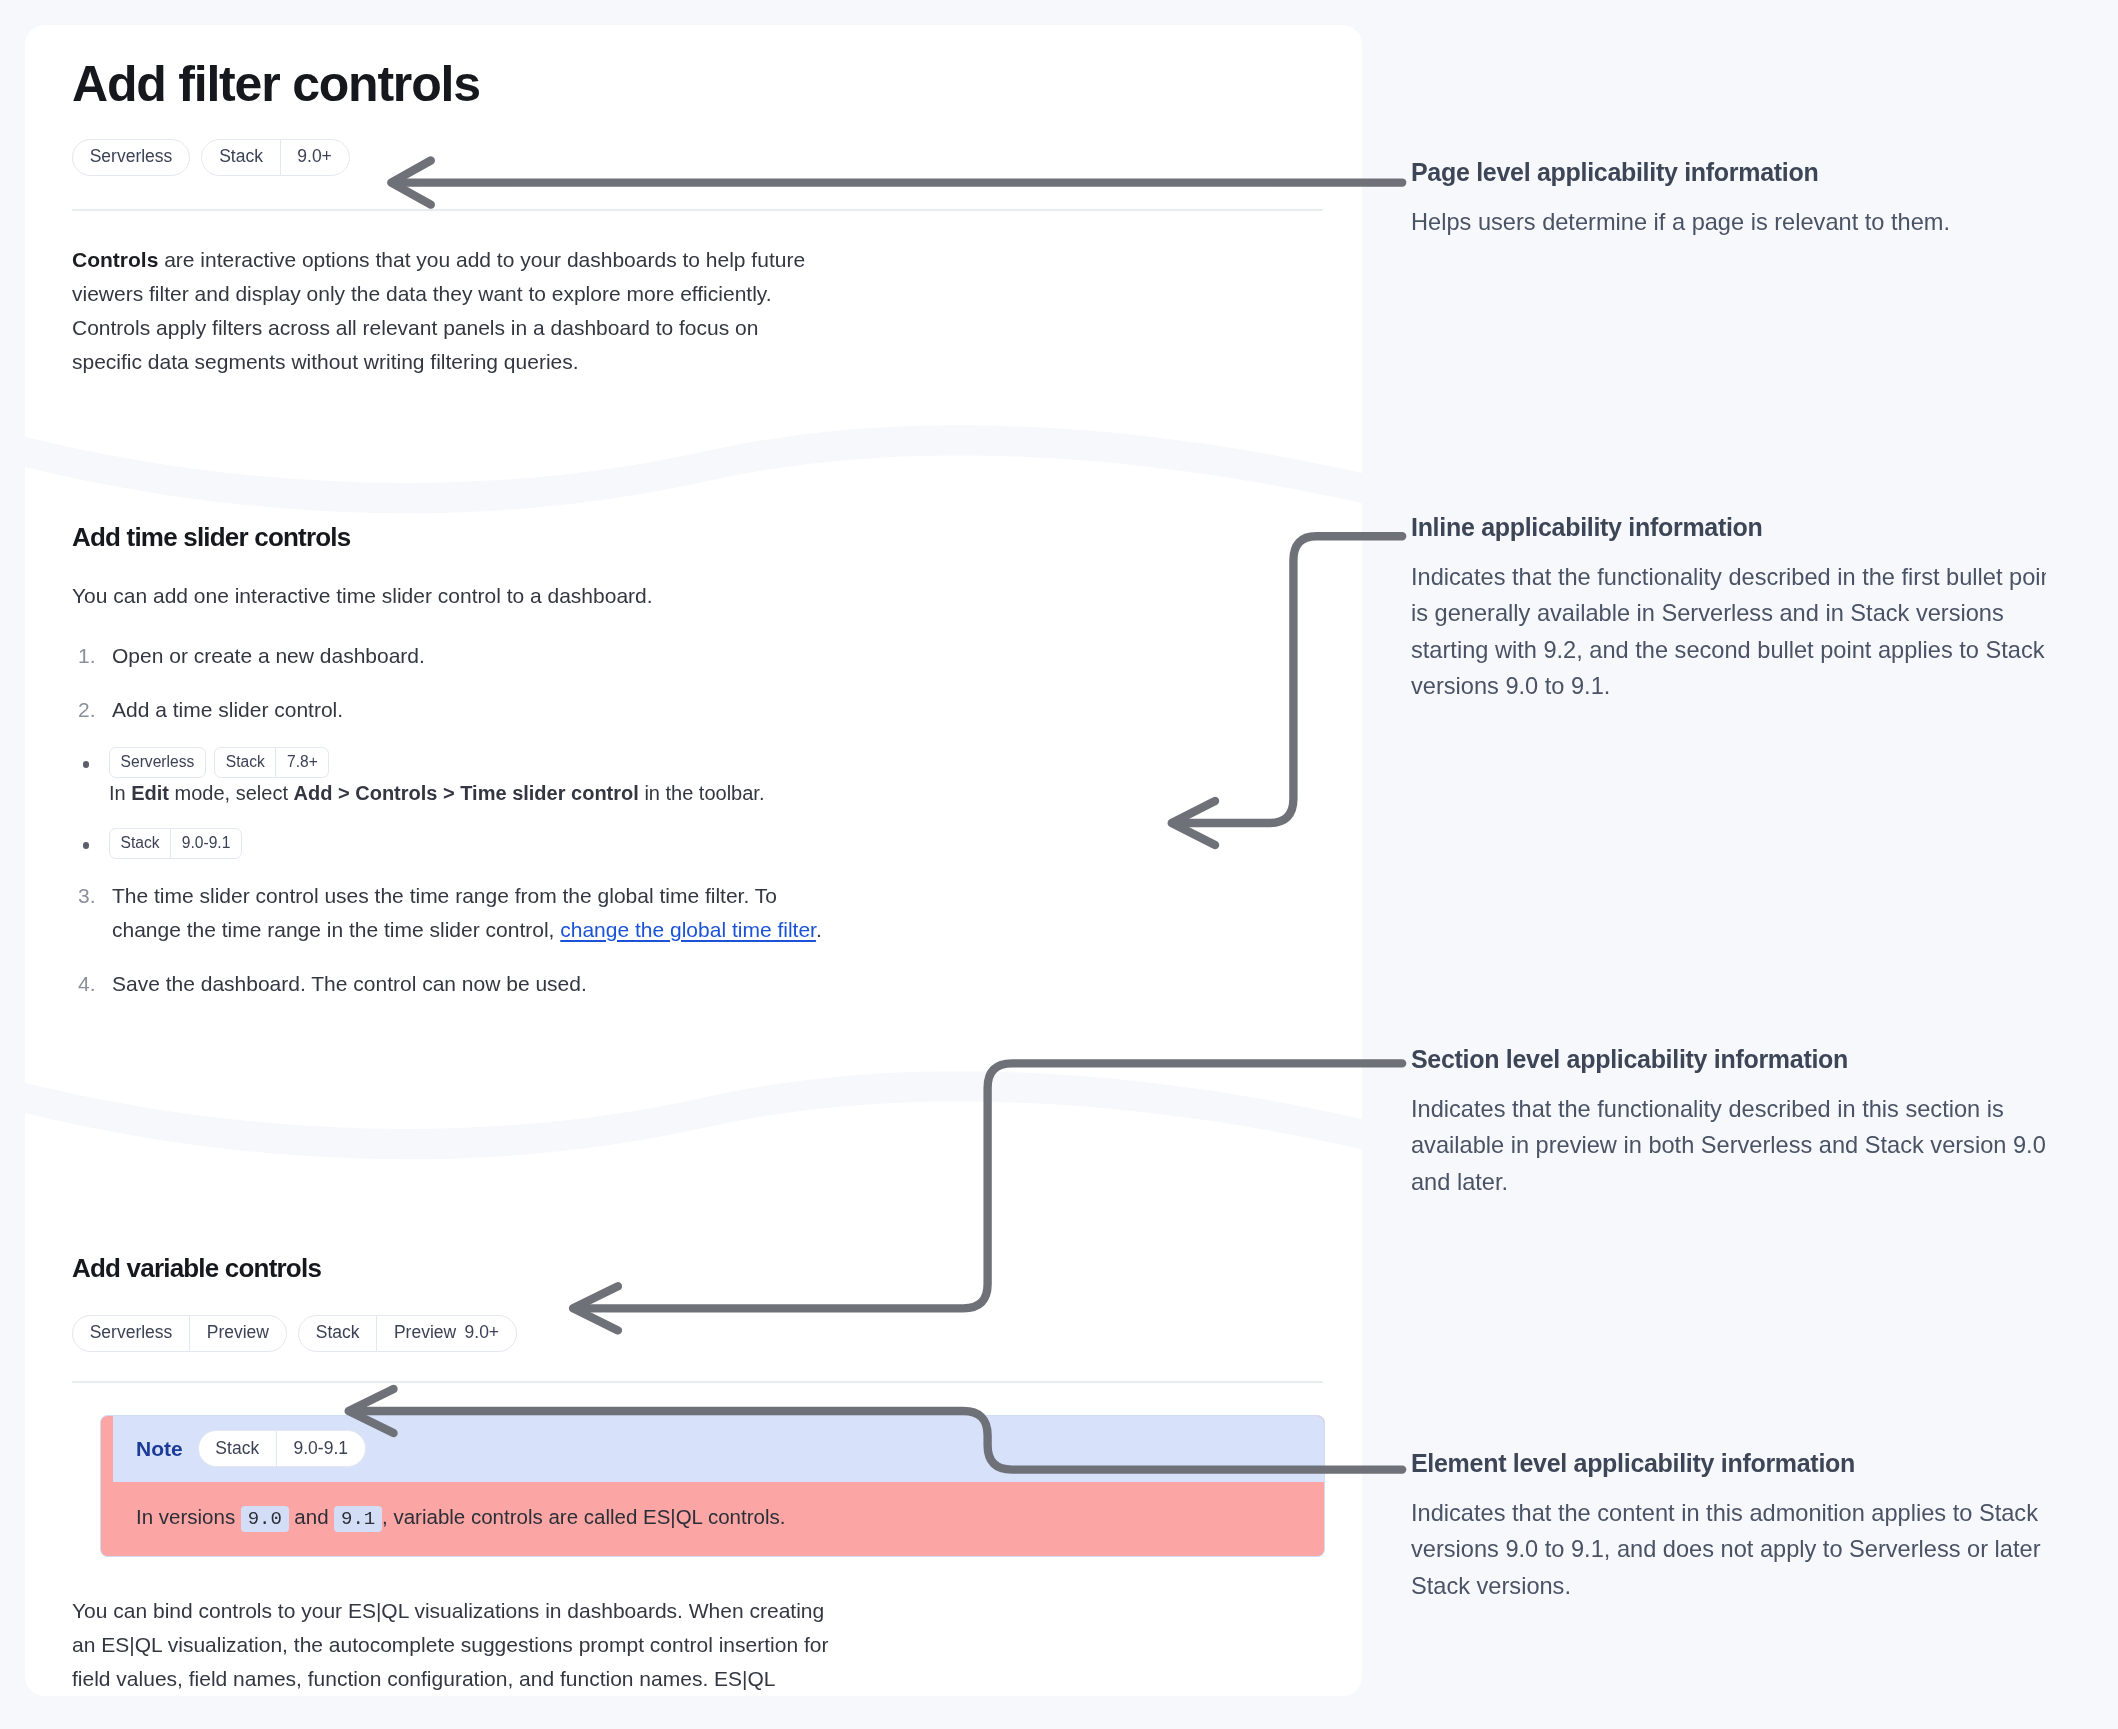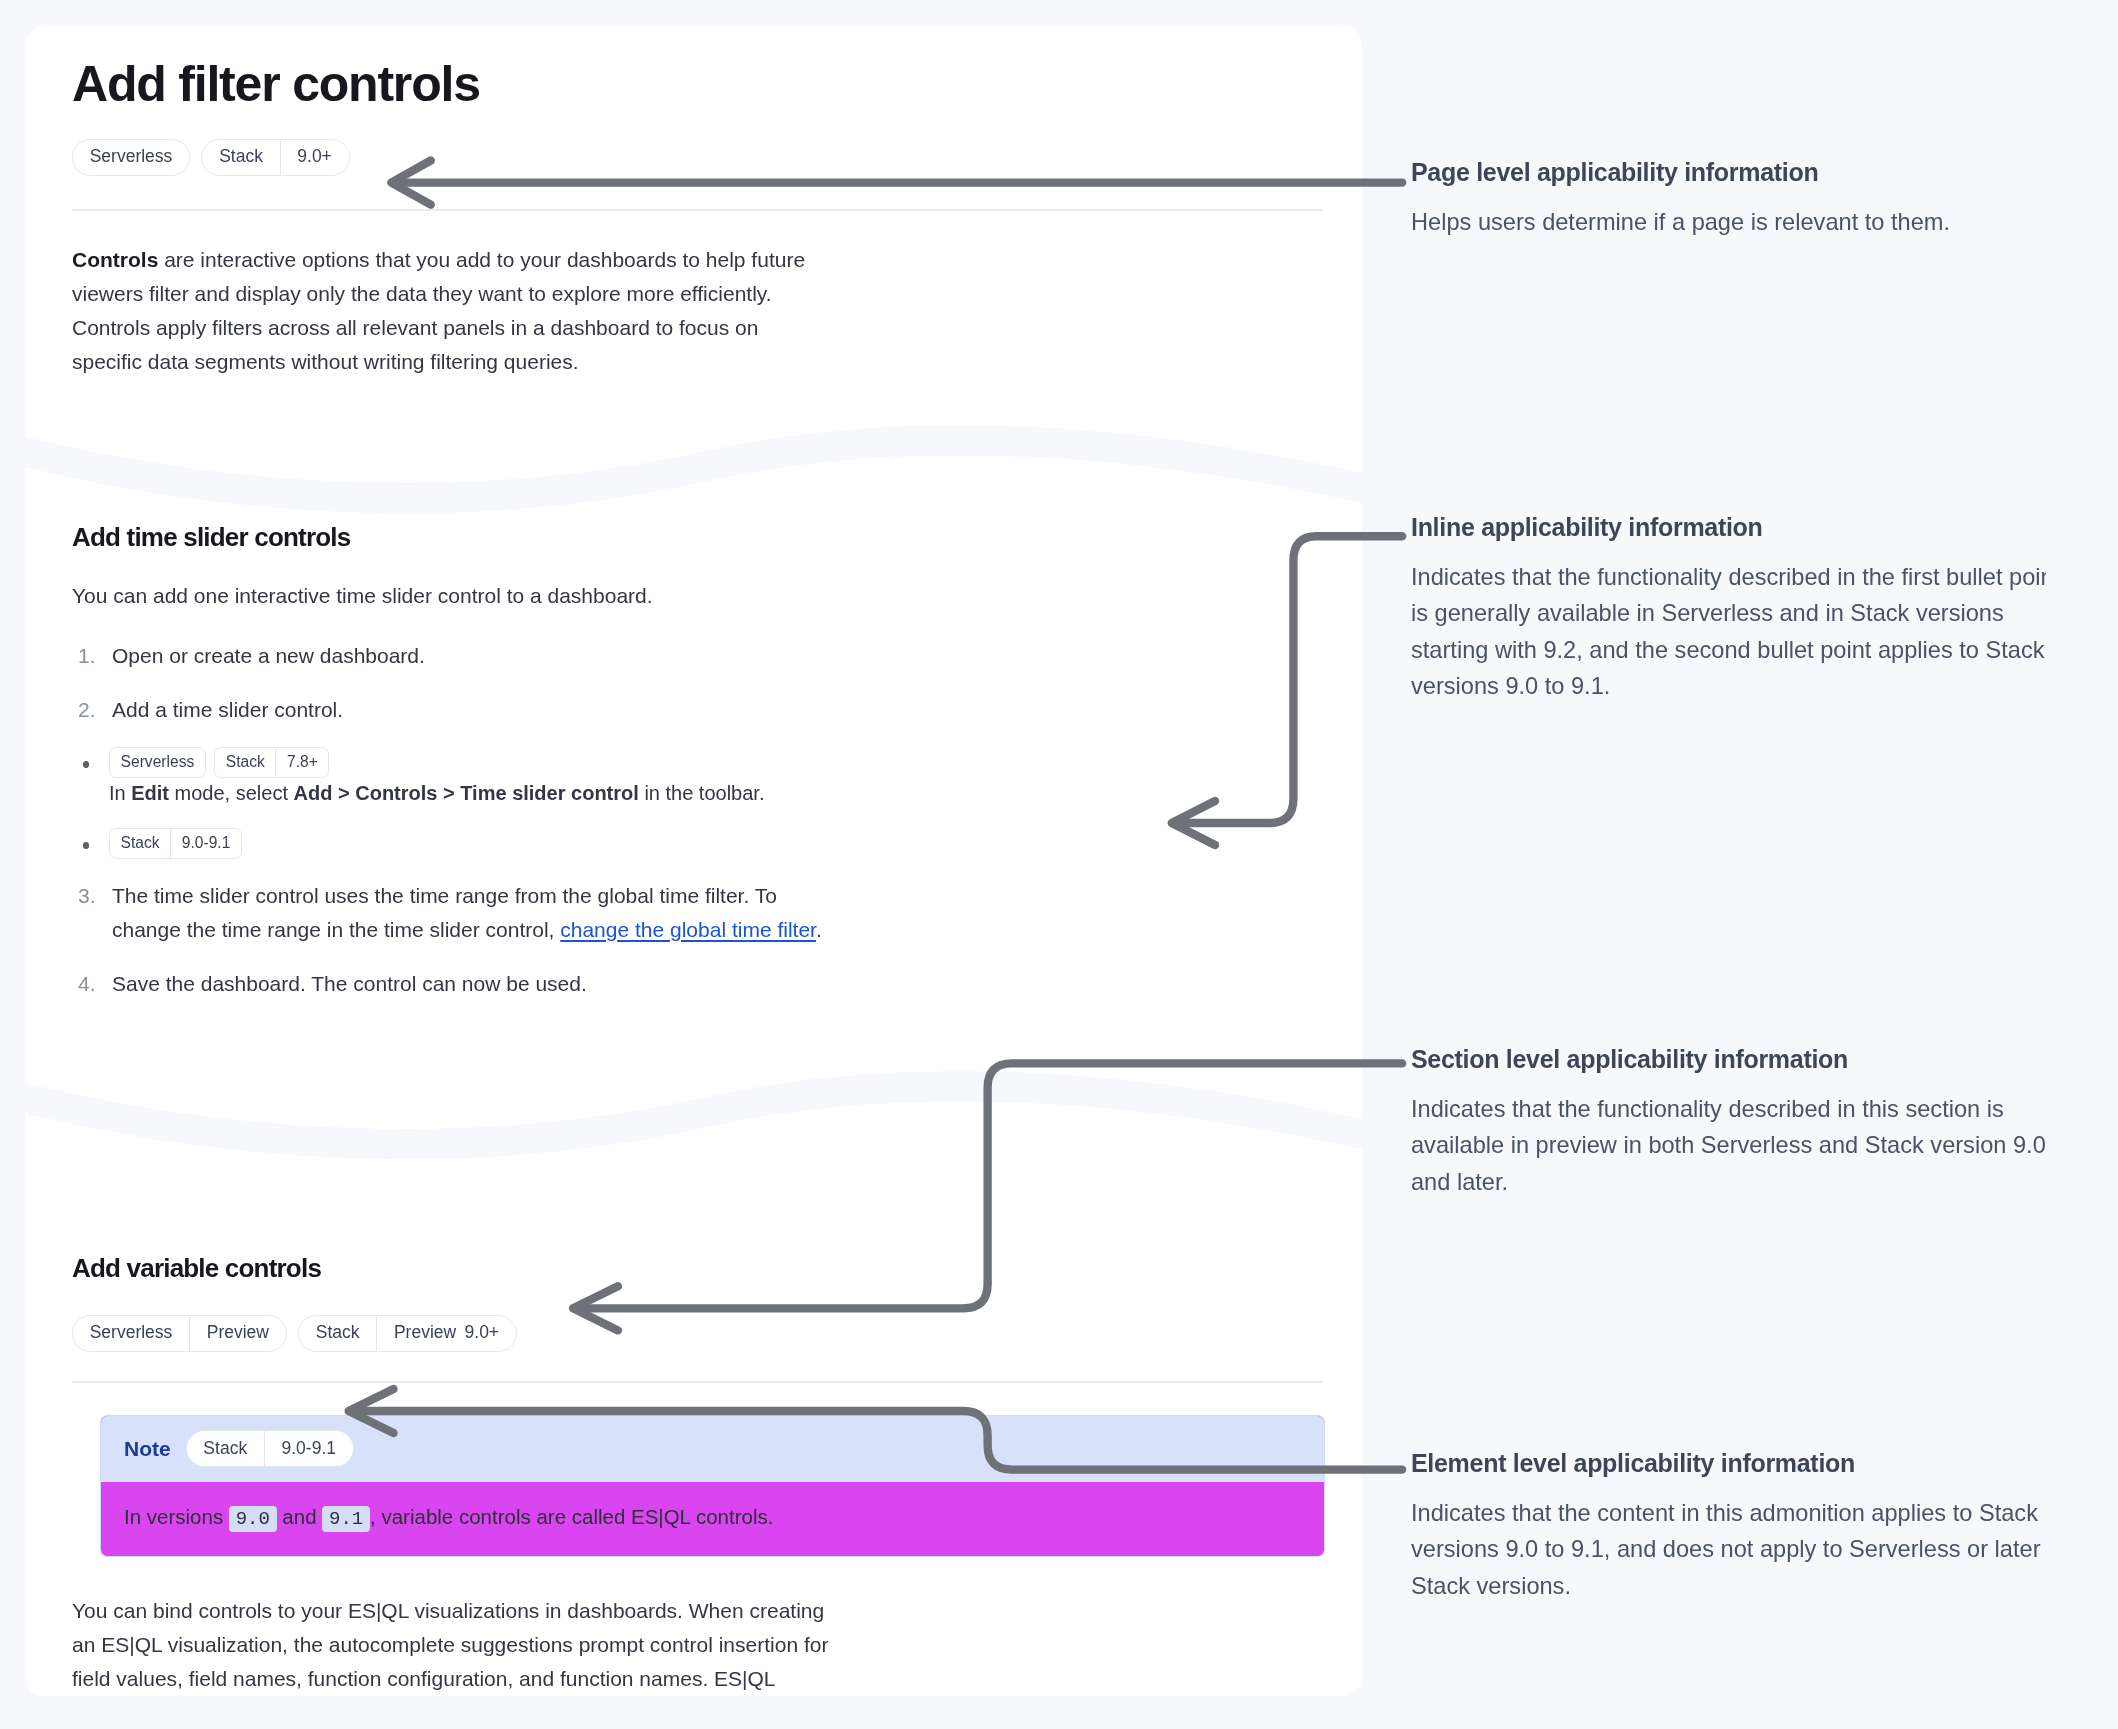--- a/index.html
+++ b/index.html
@@ -148,21 +148,22 @@
     background: #5a5f6b;
   }
   ul.bullets .inline-badges { display: inline-flex; gap: 8.4px; margin-right: 10.6px; }
   ul.bullets .btext { font-size: 20px; }
 
   
   .note {
     border-radius: 7.6px;
     overflow: hidden;
     border: 1.5px solid #cfdcf6;
-    background: #d946ef;
+    background: #fca5a5;
+    padding-left: 12px;
   }
   .note-head {
     background: #d7e1fa;
     display: flex;
     align-items: center;
     gap: 15px;
     padding: 14.5px 23px;
   }
   .note-title {
     font-size: 21px;

